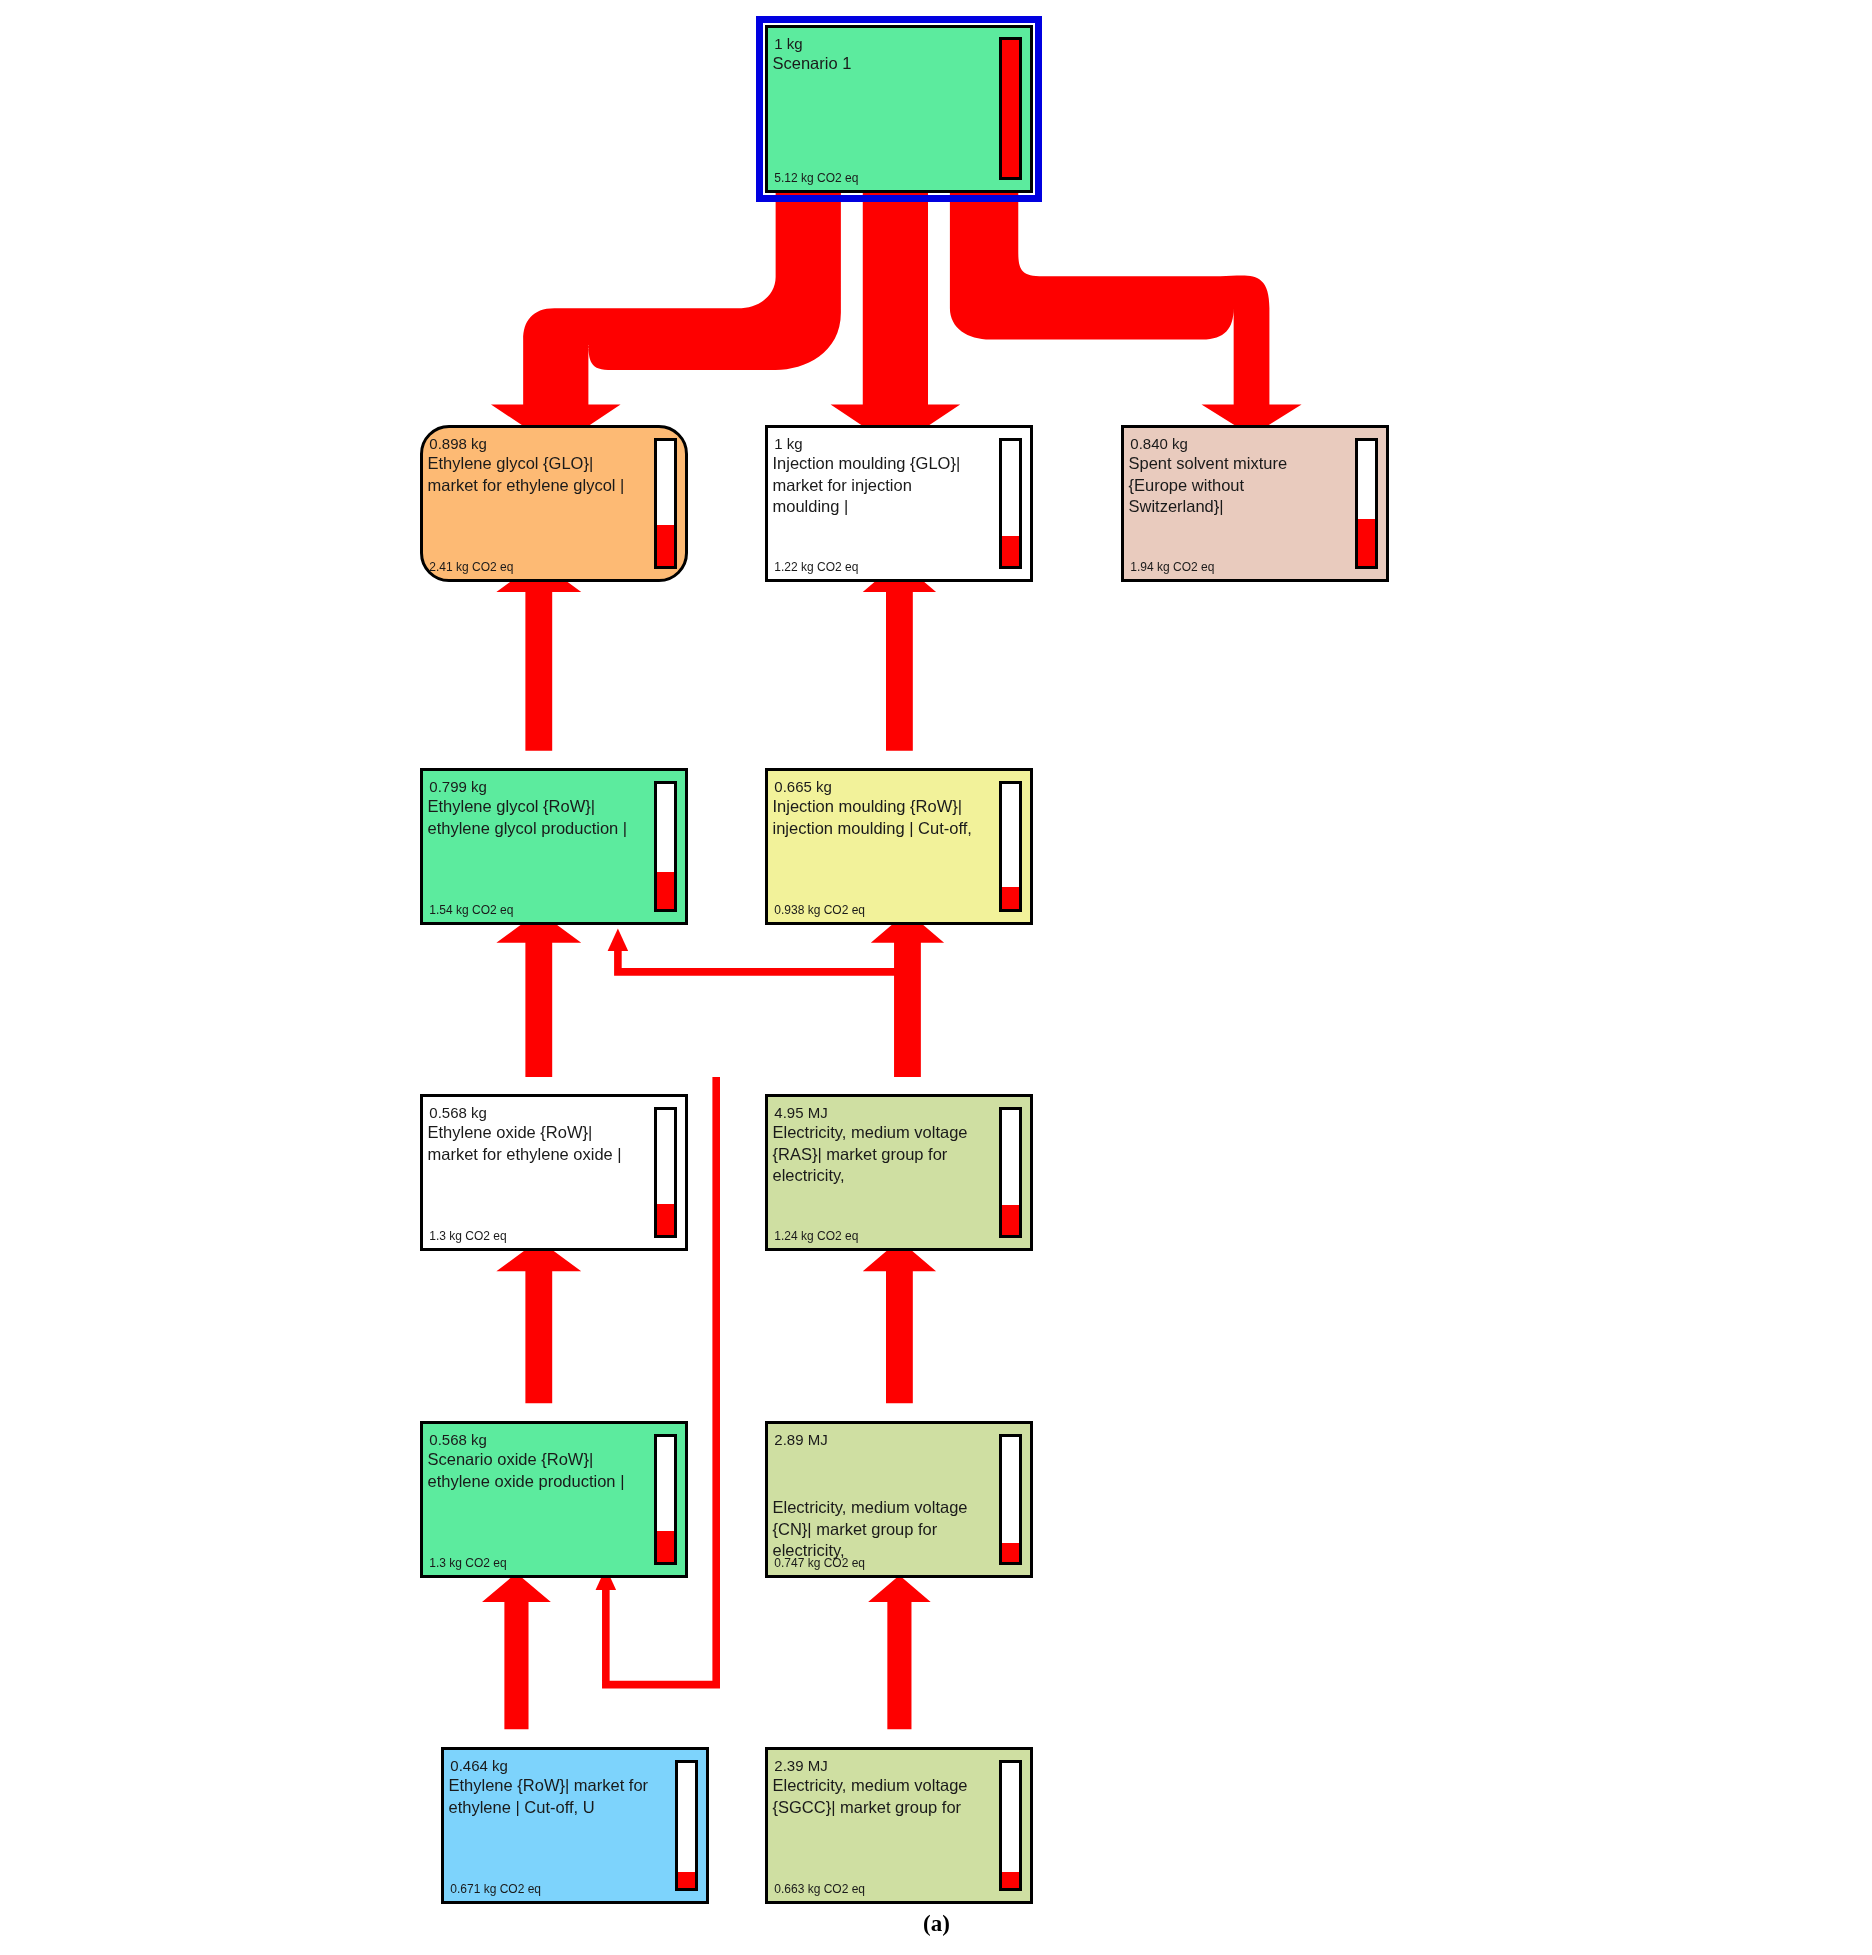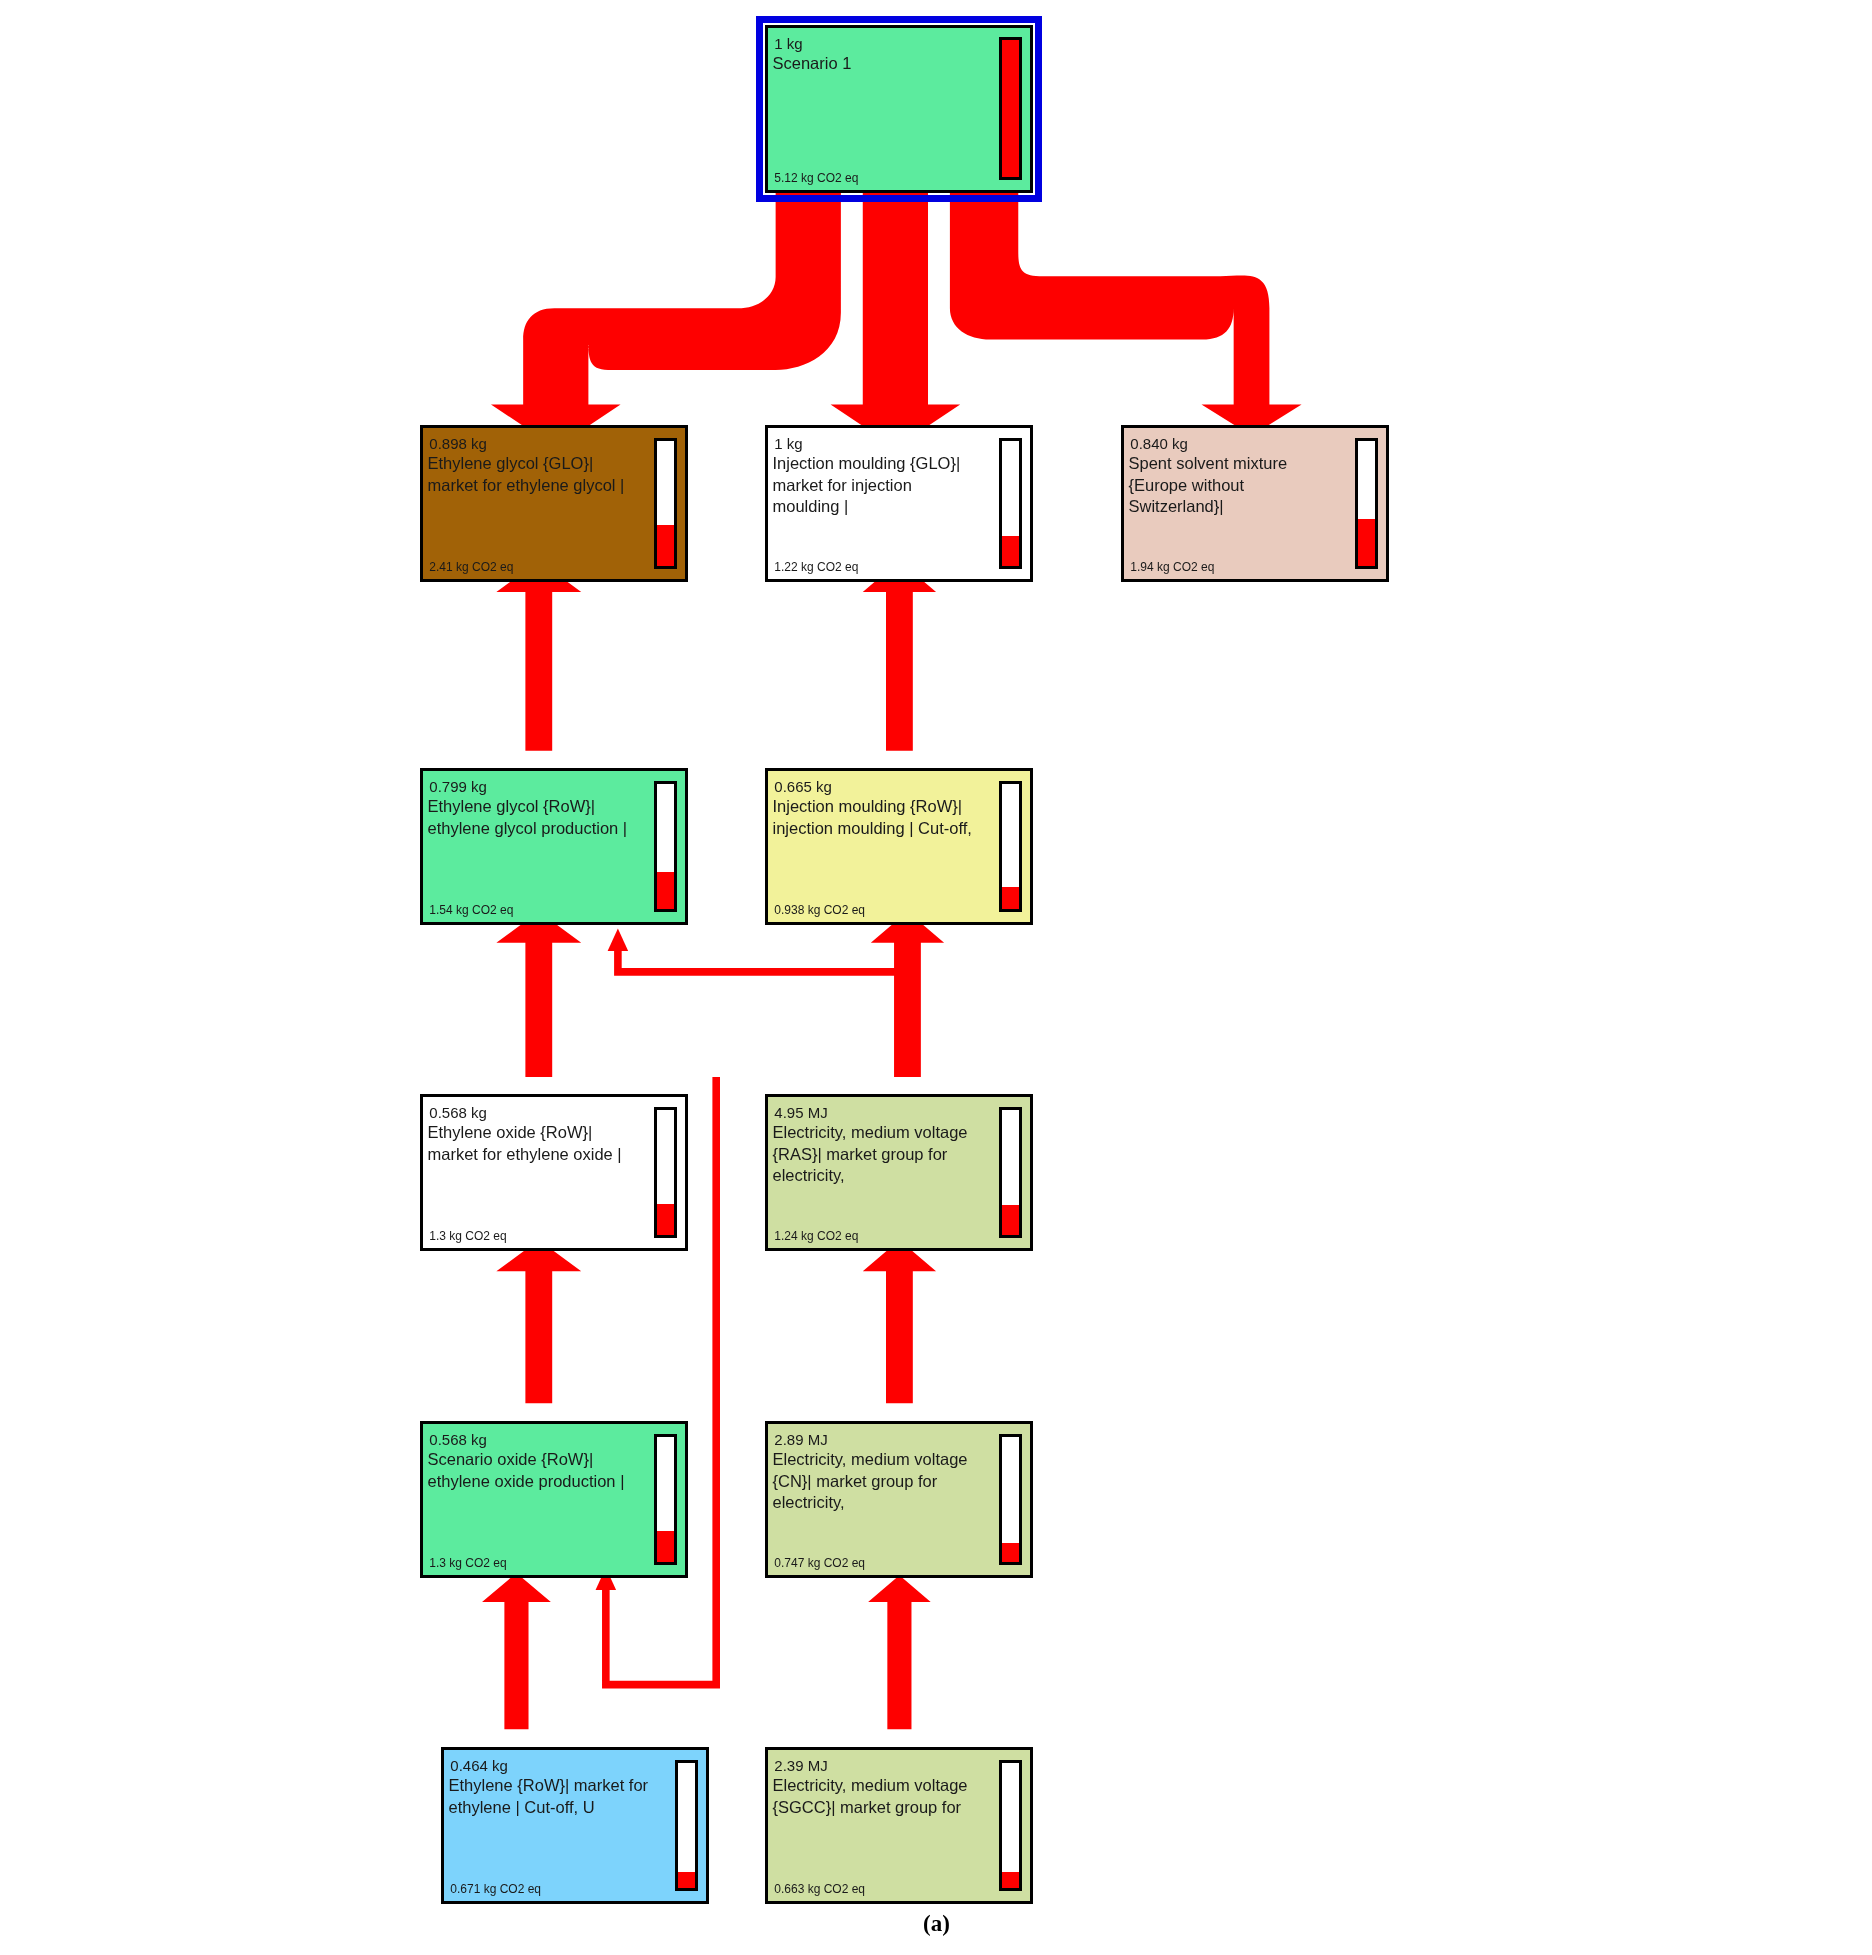--- a/index.html
+++ b/index.html
@@ -175,21 +175,21 @@
     <div class="node-inner" style="background:#5ceb9e;">
       <div class="node-amount">1 kg</div>
       <div class="node-title">Scenario 1</div>
       <div class="node-impact">5.12 kg CO2 eq</div>
       <div class="node-bar">
         <div class="node-bar-fill" style="height:100%;"></div>
       </div>
     </div>
   </div>
 
-  <div class="node" style="left:420px; top:425px; width:268px; height:157px; background:#a16207;">
+  <div class="node" style="left:420px; top:425px; width:268px; height:157px; background:#fdba74;border-radius:29px;">
     <div class="node-inner">
       <div class="node-amount">0.898 kg</div>
       <div class="node-title">Ethylene glycol {GLO}| market for ethylene glycol |</div>
       <div class="node-impact">2.41 kg CO2 eq</div>
       <div class="node-bar">
         <div class="node-bar-fill" style="height:33%;"></div>
       </div>
     </div>
   </div>
 
@@ -264,21 +264,21 @@
       <div class="node-amount">0.568 kg</div>
       <div class="node-title">Scenario oxide {RoW}| ethylene oxide production |</div>
       <div class="node-impact">1.3 kg CO2 eq</div>
       <div class="node-bar">
         <div class="node-bar-fill" style="height:25%;"></div>
       </div>
     </div>
   </div>
 
   <div class="node" style="left:765px; top:1421px; width:268px; height:157px; background:#cfdfa2;">
-    <div class="node-inner" style="background:#cfdfa2;">
+    <div class="node-inner" style="background:#cfdfa2;gap:48px;">
       <div class="node-amount">2.89 MJ</div>
       <div class="node-title">Electricity, medium voltage {CN}| market group for electricity,</div>
       <div class="node-impact">0.747 kg CO2 eq</div>
       <div class="node-bar">
         <div class="node-bar-fill" style="height:15%;"></div>
       </div>
     </div>
   </div>
 
   <div class="node" style="left:441px; top:1747px; width:268px; height:157px; background:#7dd3fc;">

